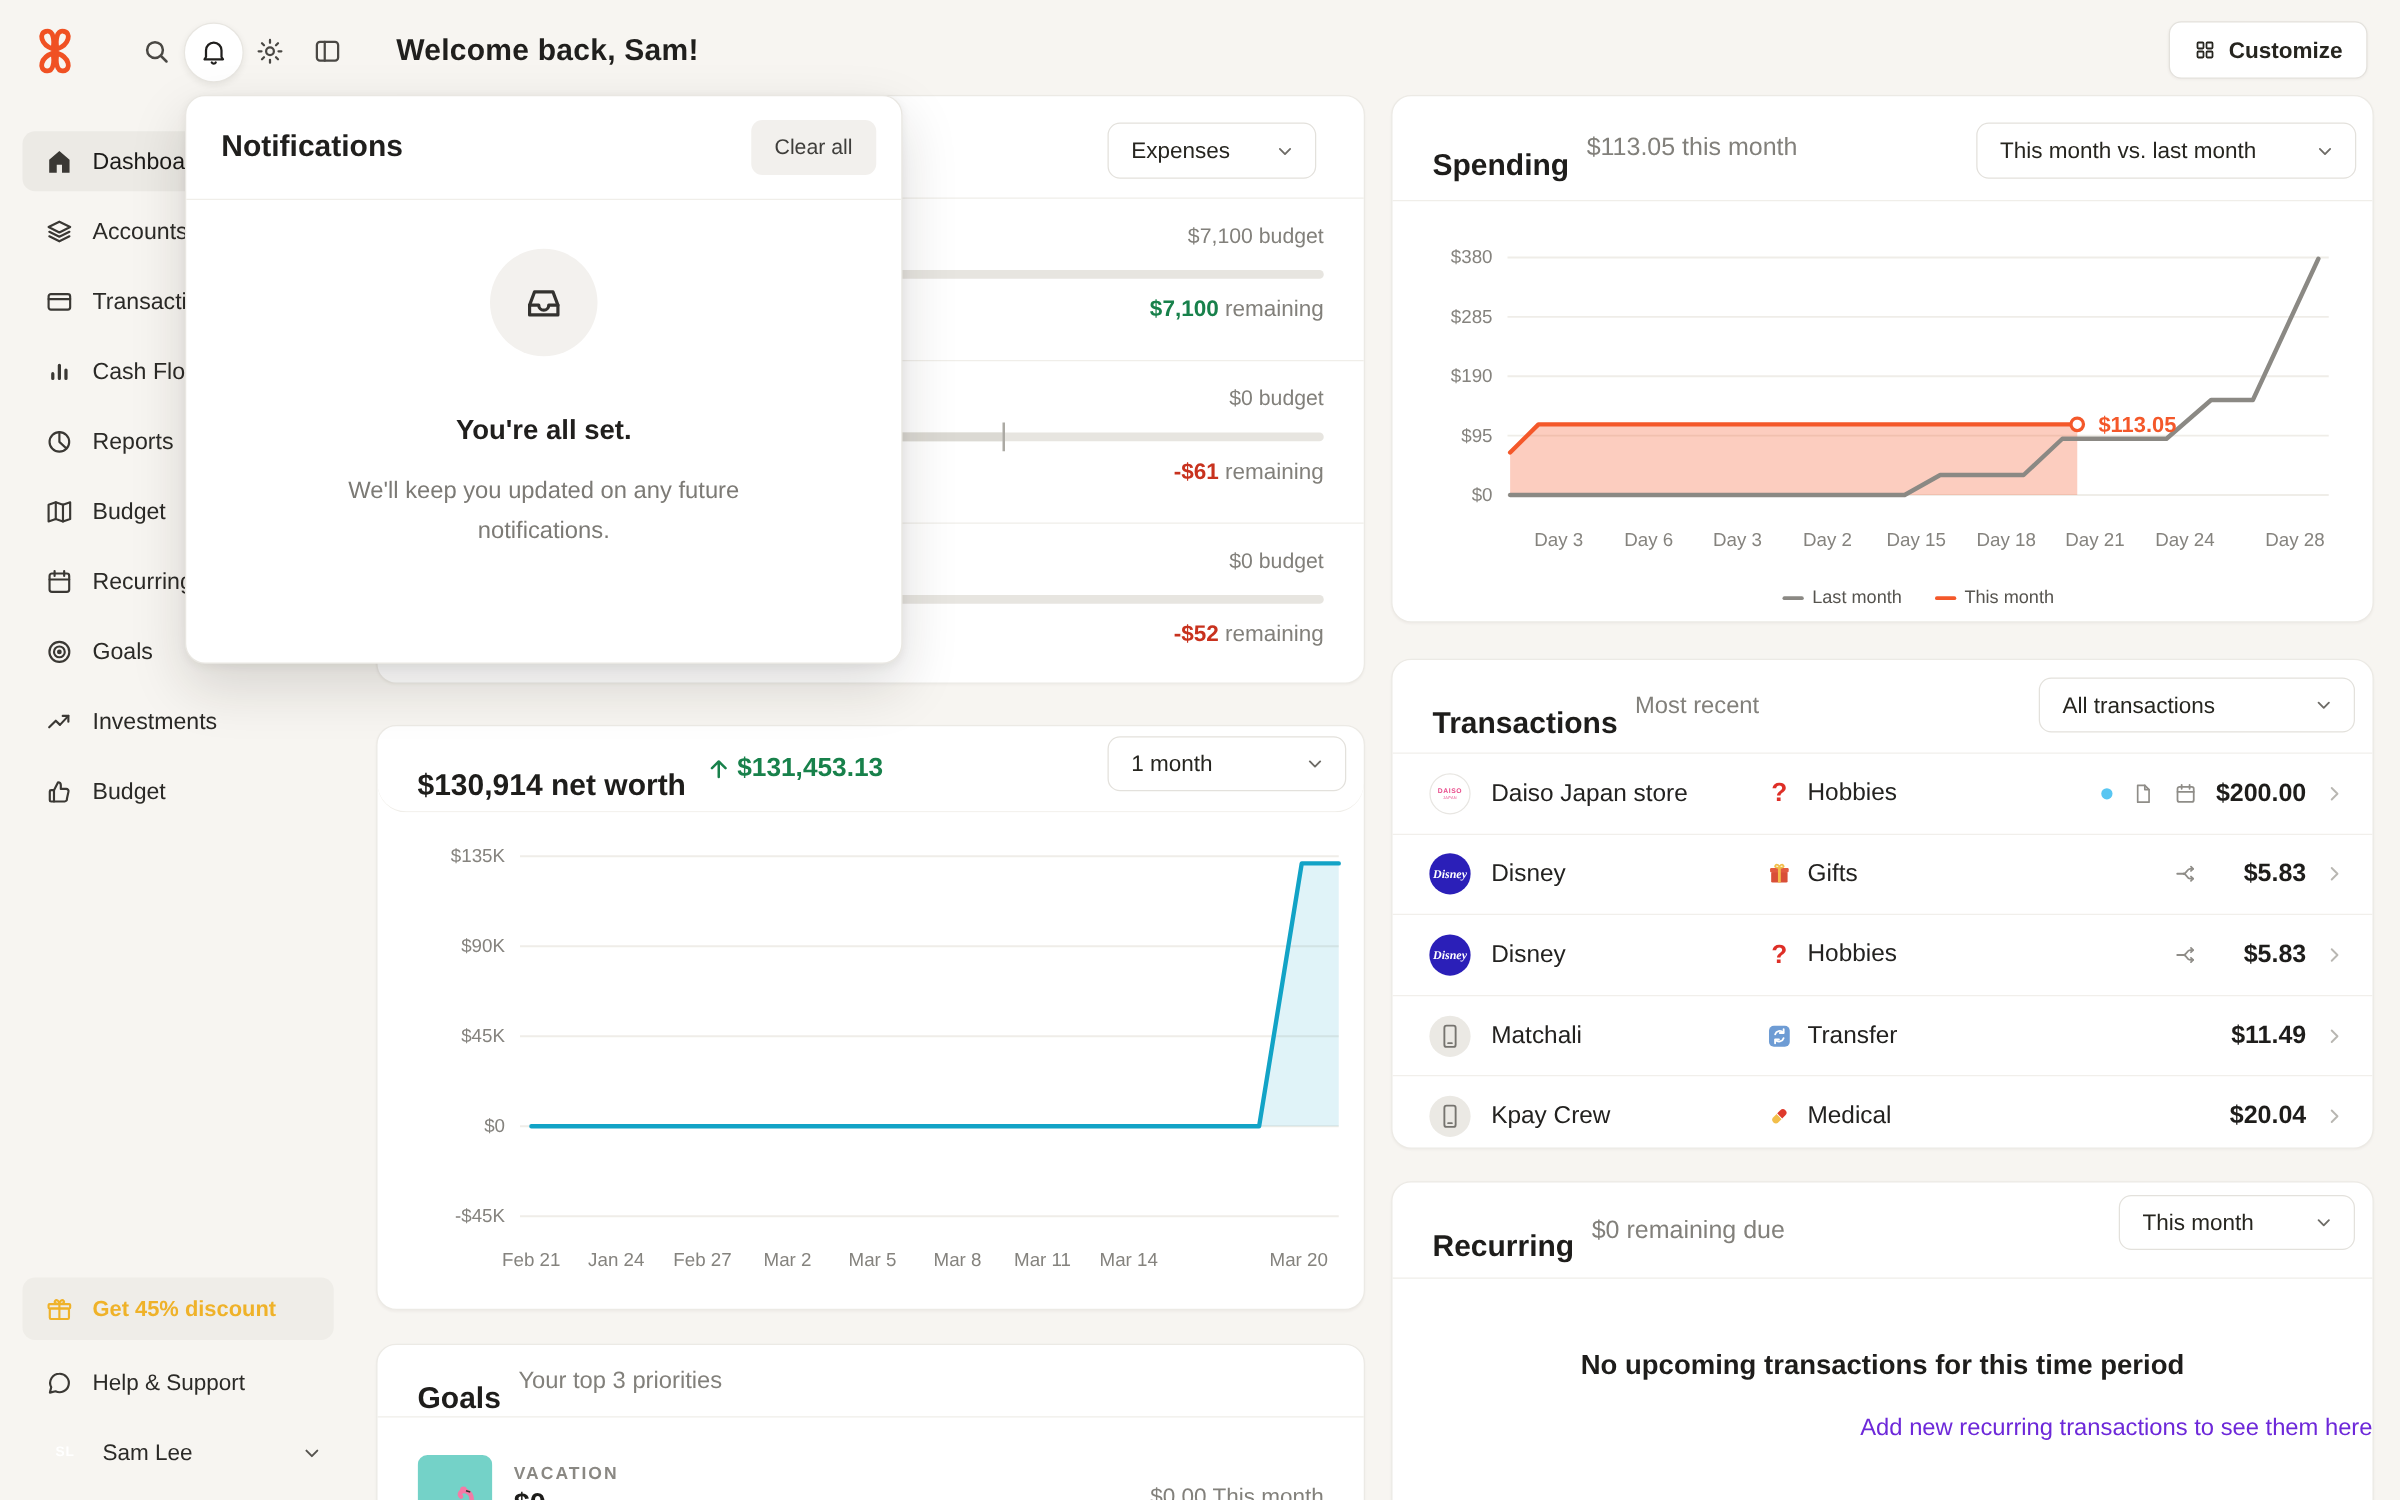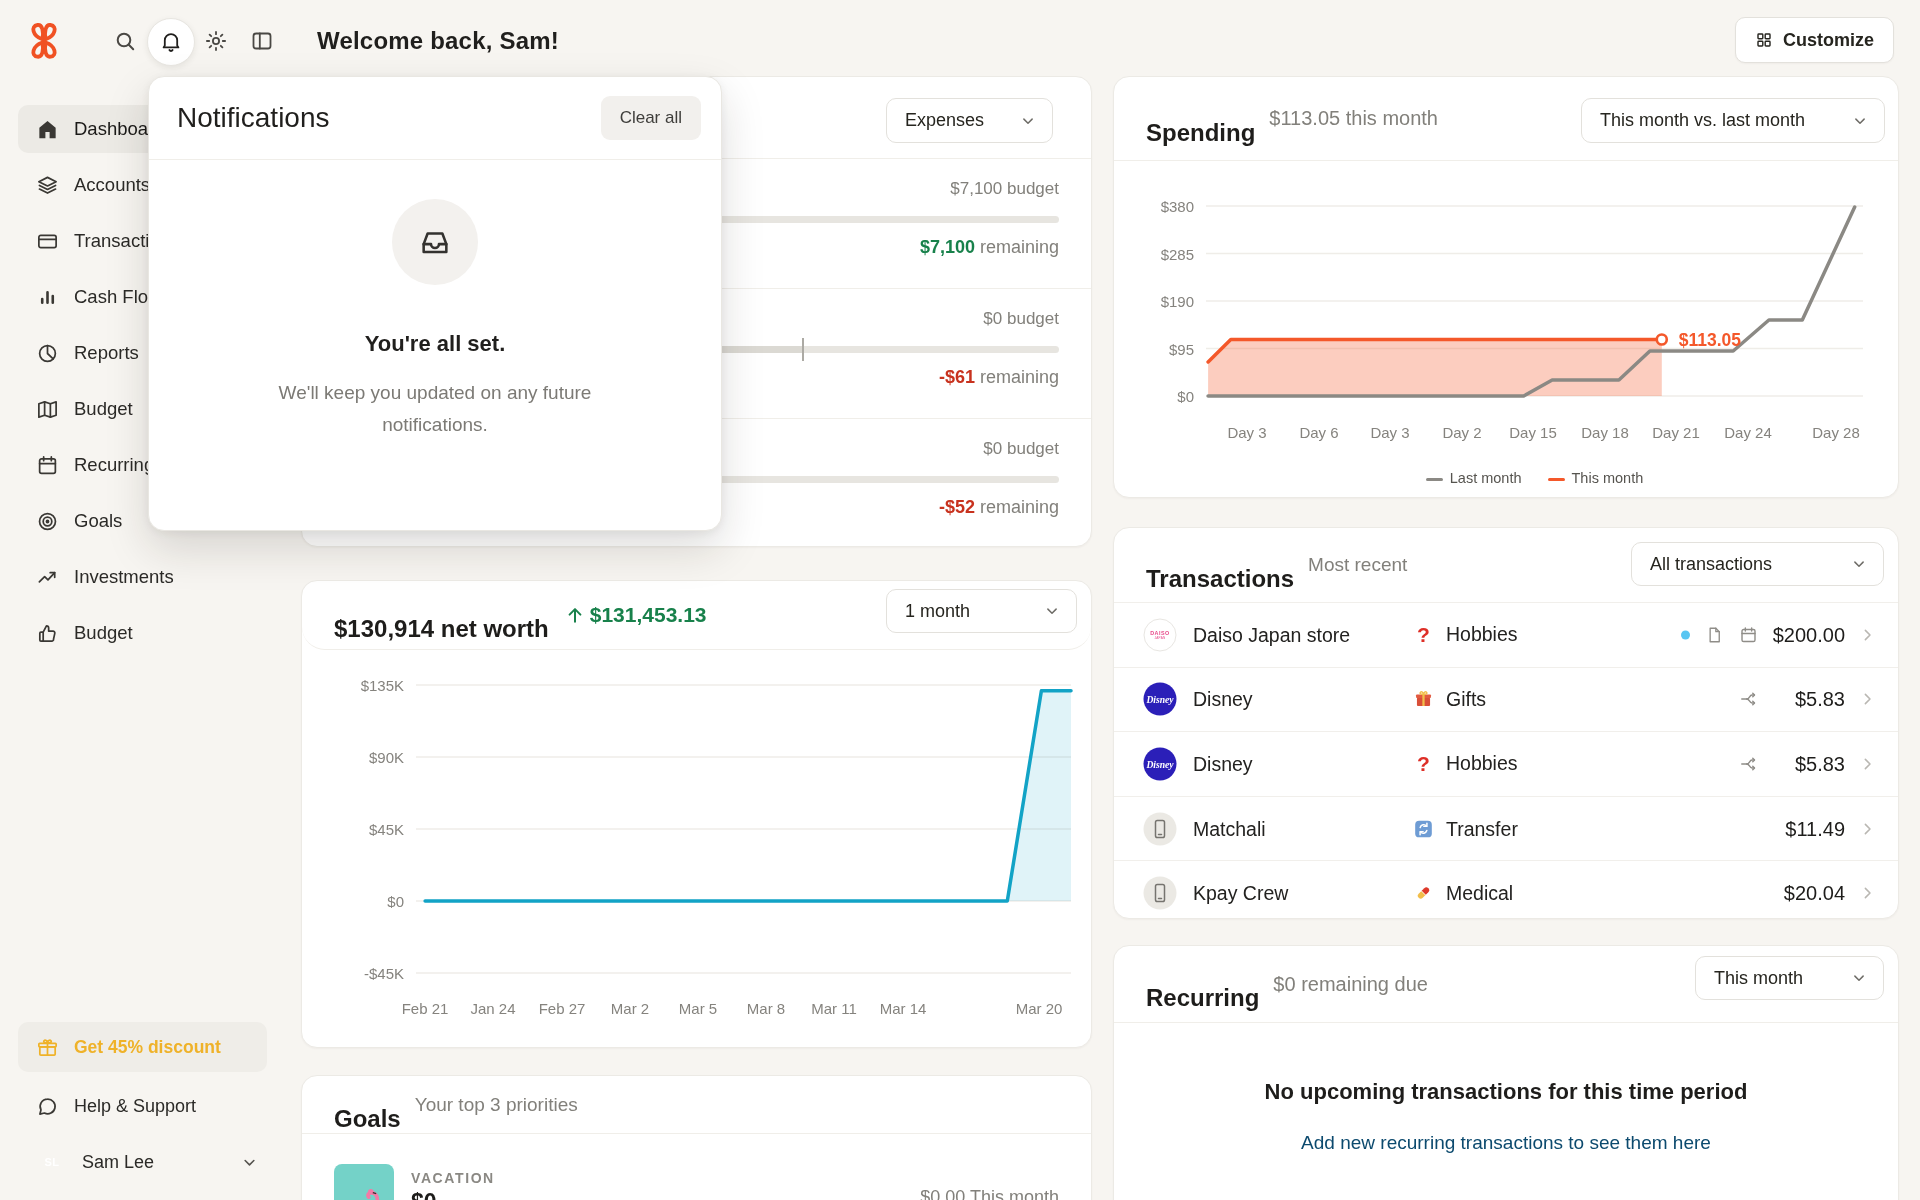--- a/index.html
+++ b/index.html
@@ -78,37 +78,37 @@
   
   .t-row{position:relative;height:63.6px;border-top:1px solid #F1EFEB;cursor:pointer;}
   .t-logo{position:absolute;left:29px;top:50%;transform:translateY(-50%);width:34px;height:34px;}
   .t-name{position:absolute;left:79px;top:50%;transform:translateY(-50%);font-size:19.5px;color:#232220;}
   .t-cat{position:absolute;left:299px;top:50%;transform:translateY(-50%);display:flex;align-items:center;gap:12px;font-size:19.5px;color:#232220;}
   .t-cat .cat-ic{width:21px;height:21px;display:block;}
   .t-cat .q{color:#DE2F27;font-weight:700;font-size:21px;width:21px;text-align:center;}
   .t-meta{position:absolute;right:140px;top:50%;transform:translateY(-50%);display:flex;align-items:center;gap:15px;color:#8F8D88;}
   .t-meta .m-ic{width:19px;height:19px;display:block;}
   .t-meta .dot{width:9px;height:9px;border-radius:50%;background:#59C6F2;}
-  .t-amt{position:absolute;right:53px;top:50%;transform:translateY(-50%);font-size:20px;font-weight:400;color:#1E1D1B;}
+  .t-amt{position:absolute;right:53px;top:50%;transform:translateY(-50%);font-size:20px;font-weight:700;color:#1E1D1B;}
   .t-chev{position:absolute;right:22px;top:50%;transform:translateY(-50%);width:17px;height:17px;color:#B9B7B2;}
   
   .empty-title{position:absolute;left:0;width:100%;text-align:center;font-size:22px;font-weight:700;color:#1E1D1B;}
-  .empty-sub{position:absolute;left:0;width:100%;text-align:center;font-size:19px;color:#0c4a6e;}
+  .empty-sub{position:absolute;left:0;width:100%;text-align:right;font-size:19px;color:#6d28d9;}
   
   .g-thumb{position:absolute;left:32px;top:88px;width:60px;height:72px;border-radius:8px;overflow:hidden;}
   .g-name{position:absolute;left:109px;top:94px;font-size:14px;letter-spacing:1.6px;color:#8A8883;font-weight:600;}
   .g-amt{position:absolute;left:109px;top:113px;font-size:23px;font-weight:700;color:#1E1D1B;}
   .g-right{position:absolute;right:32px;top:111px;font-size:18px;color:#82807B;}
   
   #popover{position:absolute;left:148px;top:76px;width:572px;height:453px;background:#fff;
     border:1px solid #E9E7E2;border-radius:16px;z-index:50;
     box-shadow:0 18px 44px rgba(35,30,20,.15),0 2px 8px rgba(35,30,20,.06);}
   #popover-header{height:82px;display:flex;align-items:center;justify-content:space-between;
     padding:0 20px 0 28px;border-bottom:1px solid #F0EEE9;}
-  #popover-title{font-size:28px;font-weight:400;}
+  #popover-title{font-size:24px;font-weight:700;}
   #clear-all-btn{background:#F2F0ED;border:none;border-radius:9px;padding:12px 19px;
     font-size:17px;color:#3F3E3B;font-family:inherit;cursor:pointer;}
   #empty-circle{position:absolute;left:50%;top:122px;transform:translateX(-50%);
     width:86px;height:86px;border-radius:50%;background:#F3F1EE;display:flex;align-items:center;justify-content:center;}
   #empty-circle .ic{width:34px;height:34px;color:#33322F;}
   #popover-empty-title{position:absolute;left:0;top:254px;width:100%;text-align:center;font-size:22px;font-weight:700;}
   .popover-line{position:absolute;left:0;width:100%;text-align:center;font-size:19px;color:#7C7A75;}
   svg{display:block;}
 </style>
 </head>

